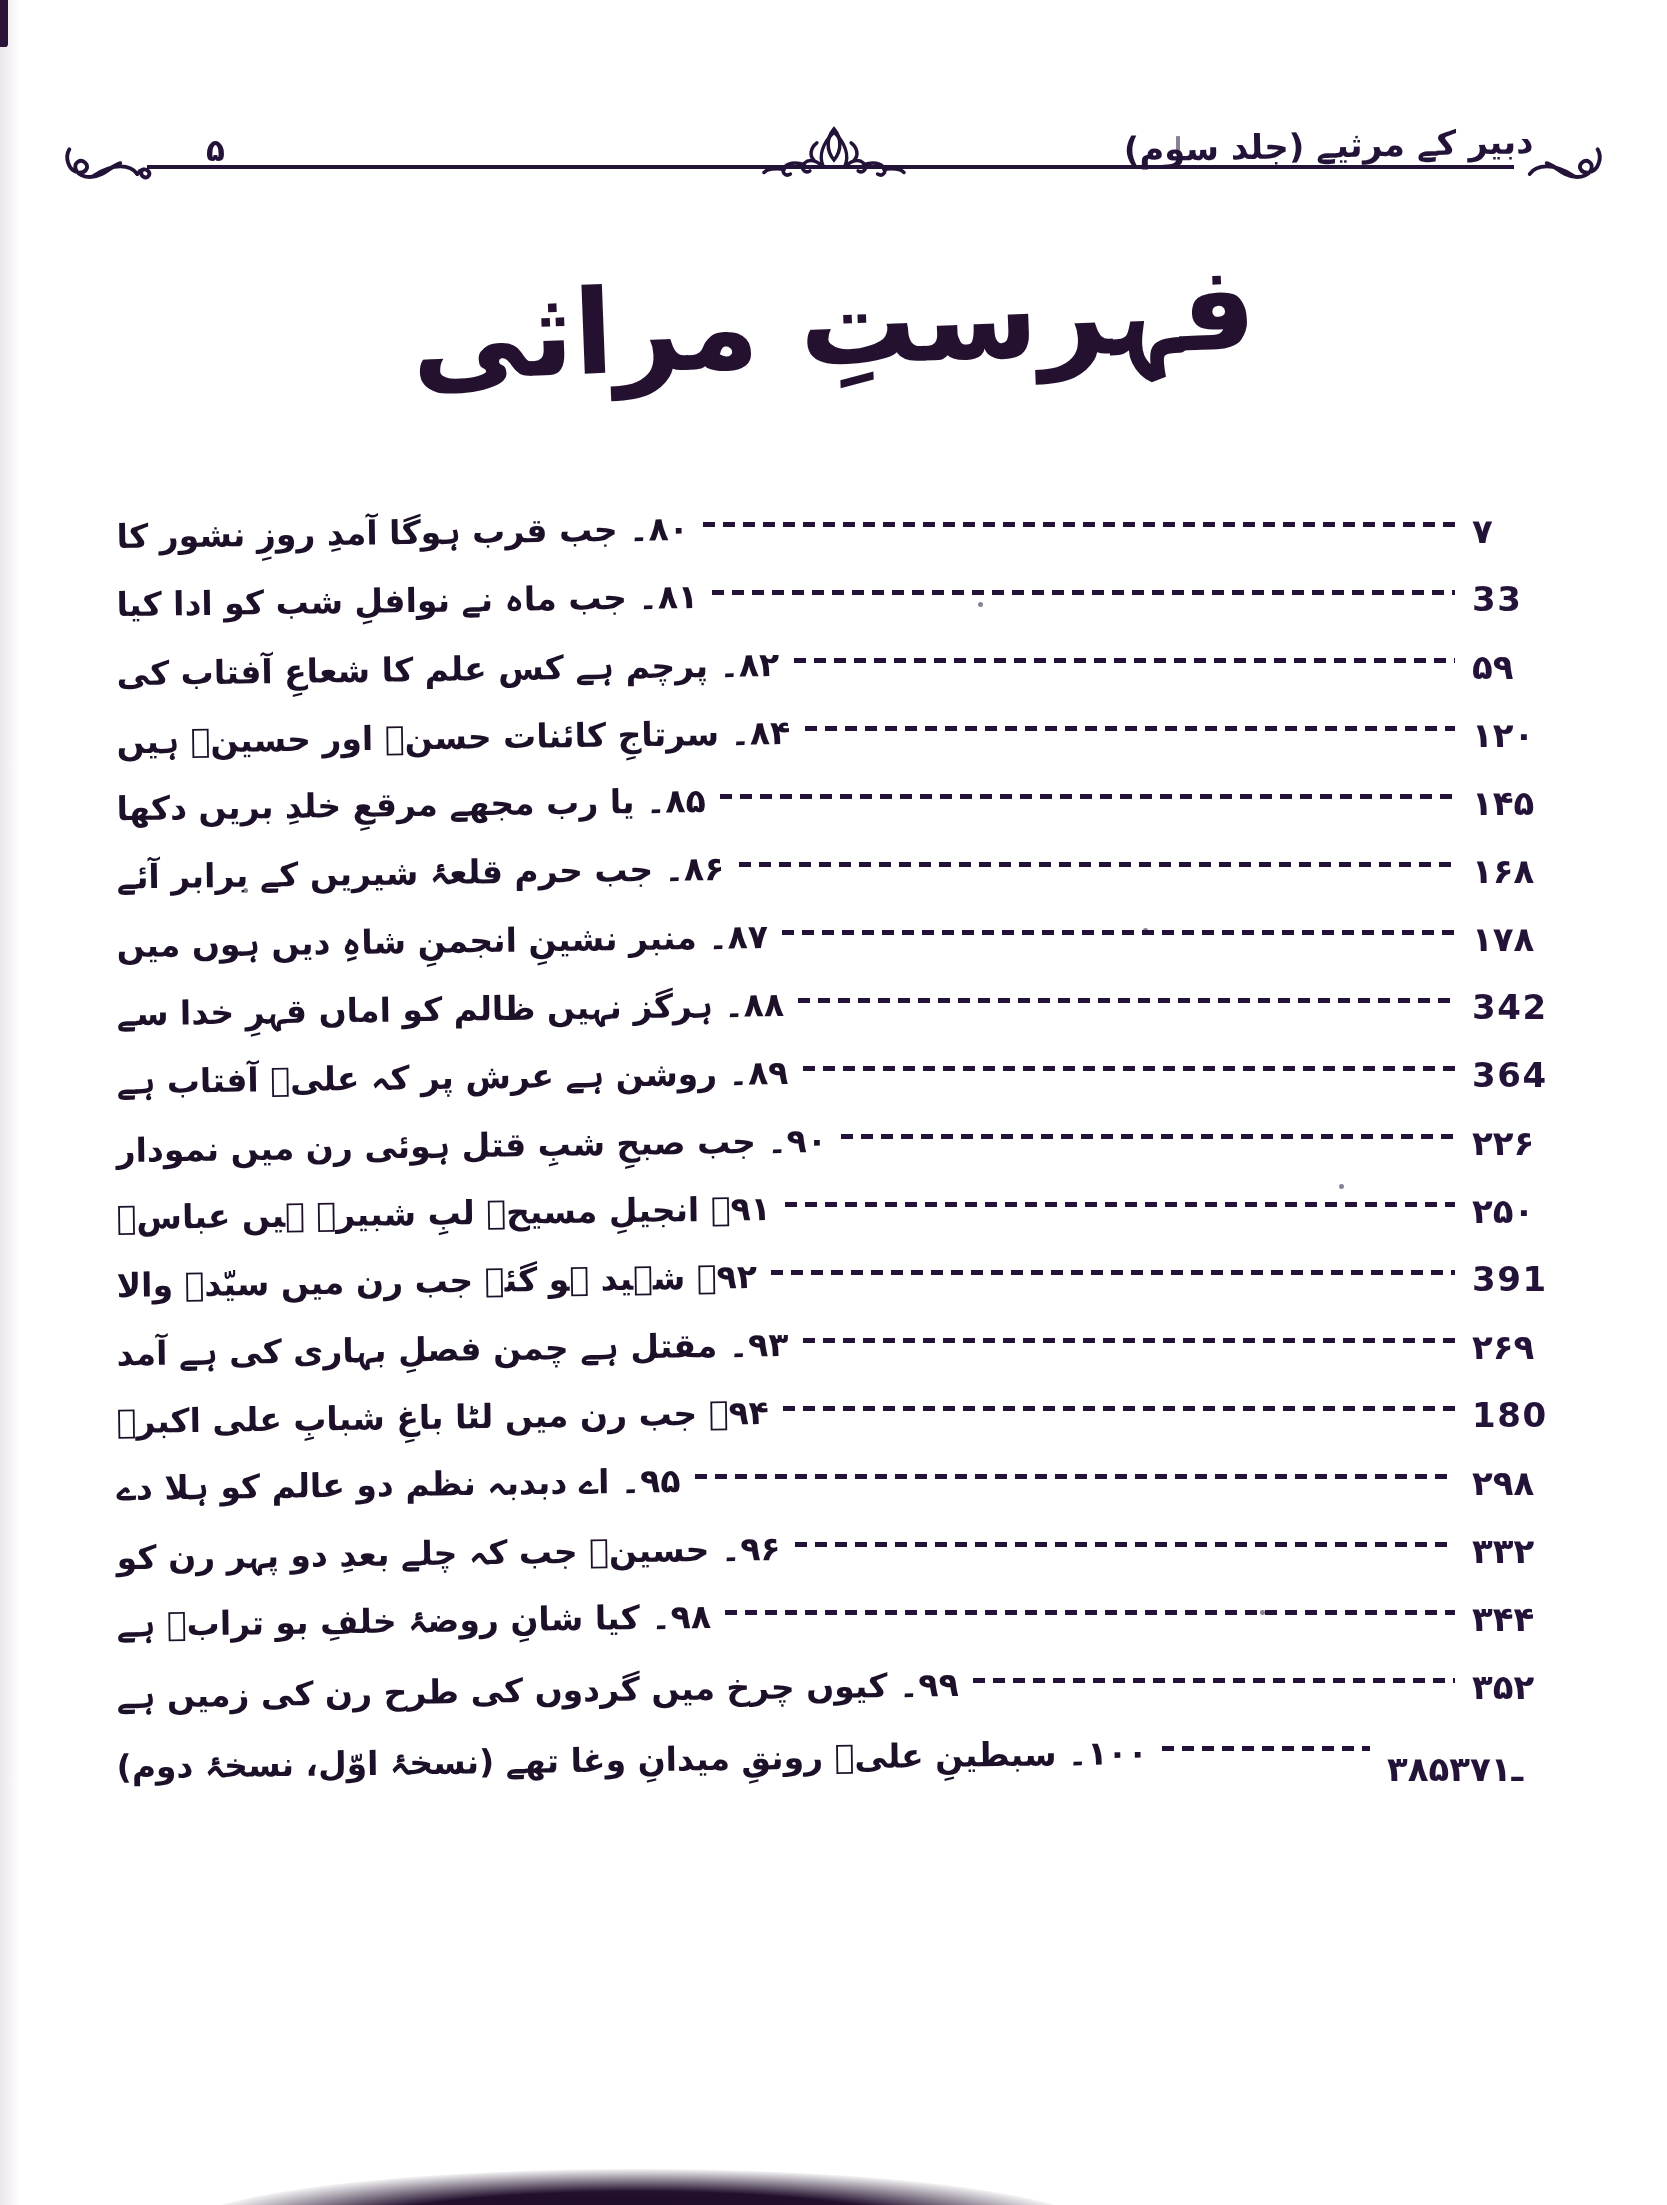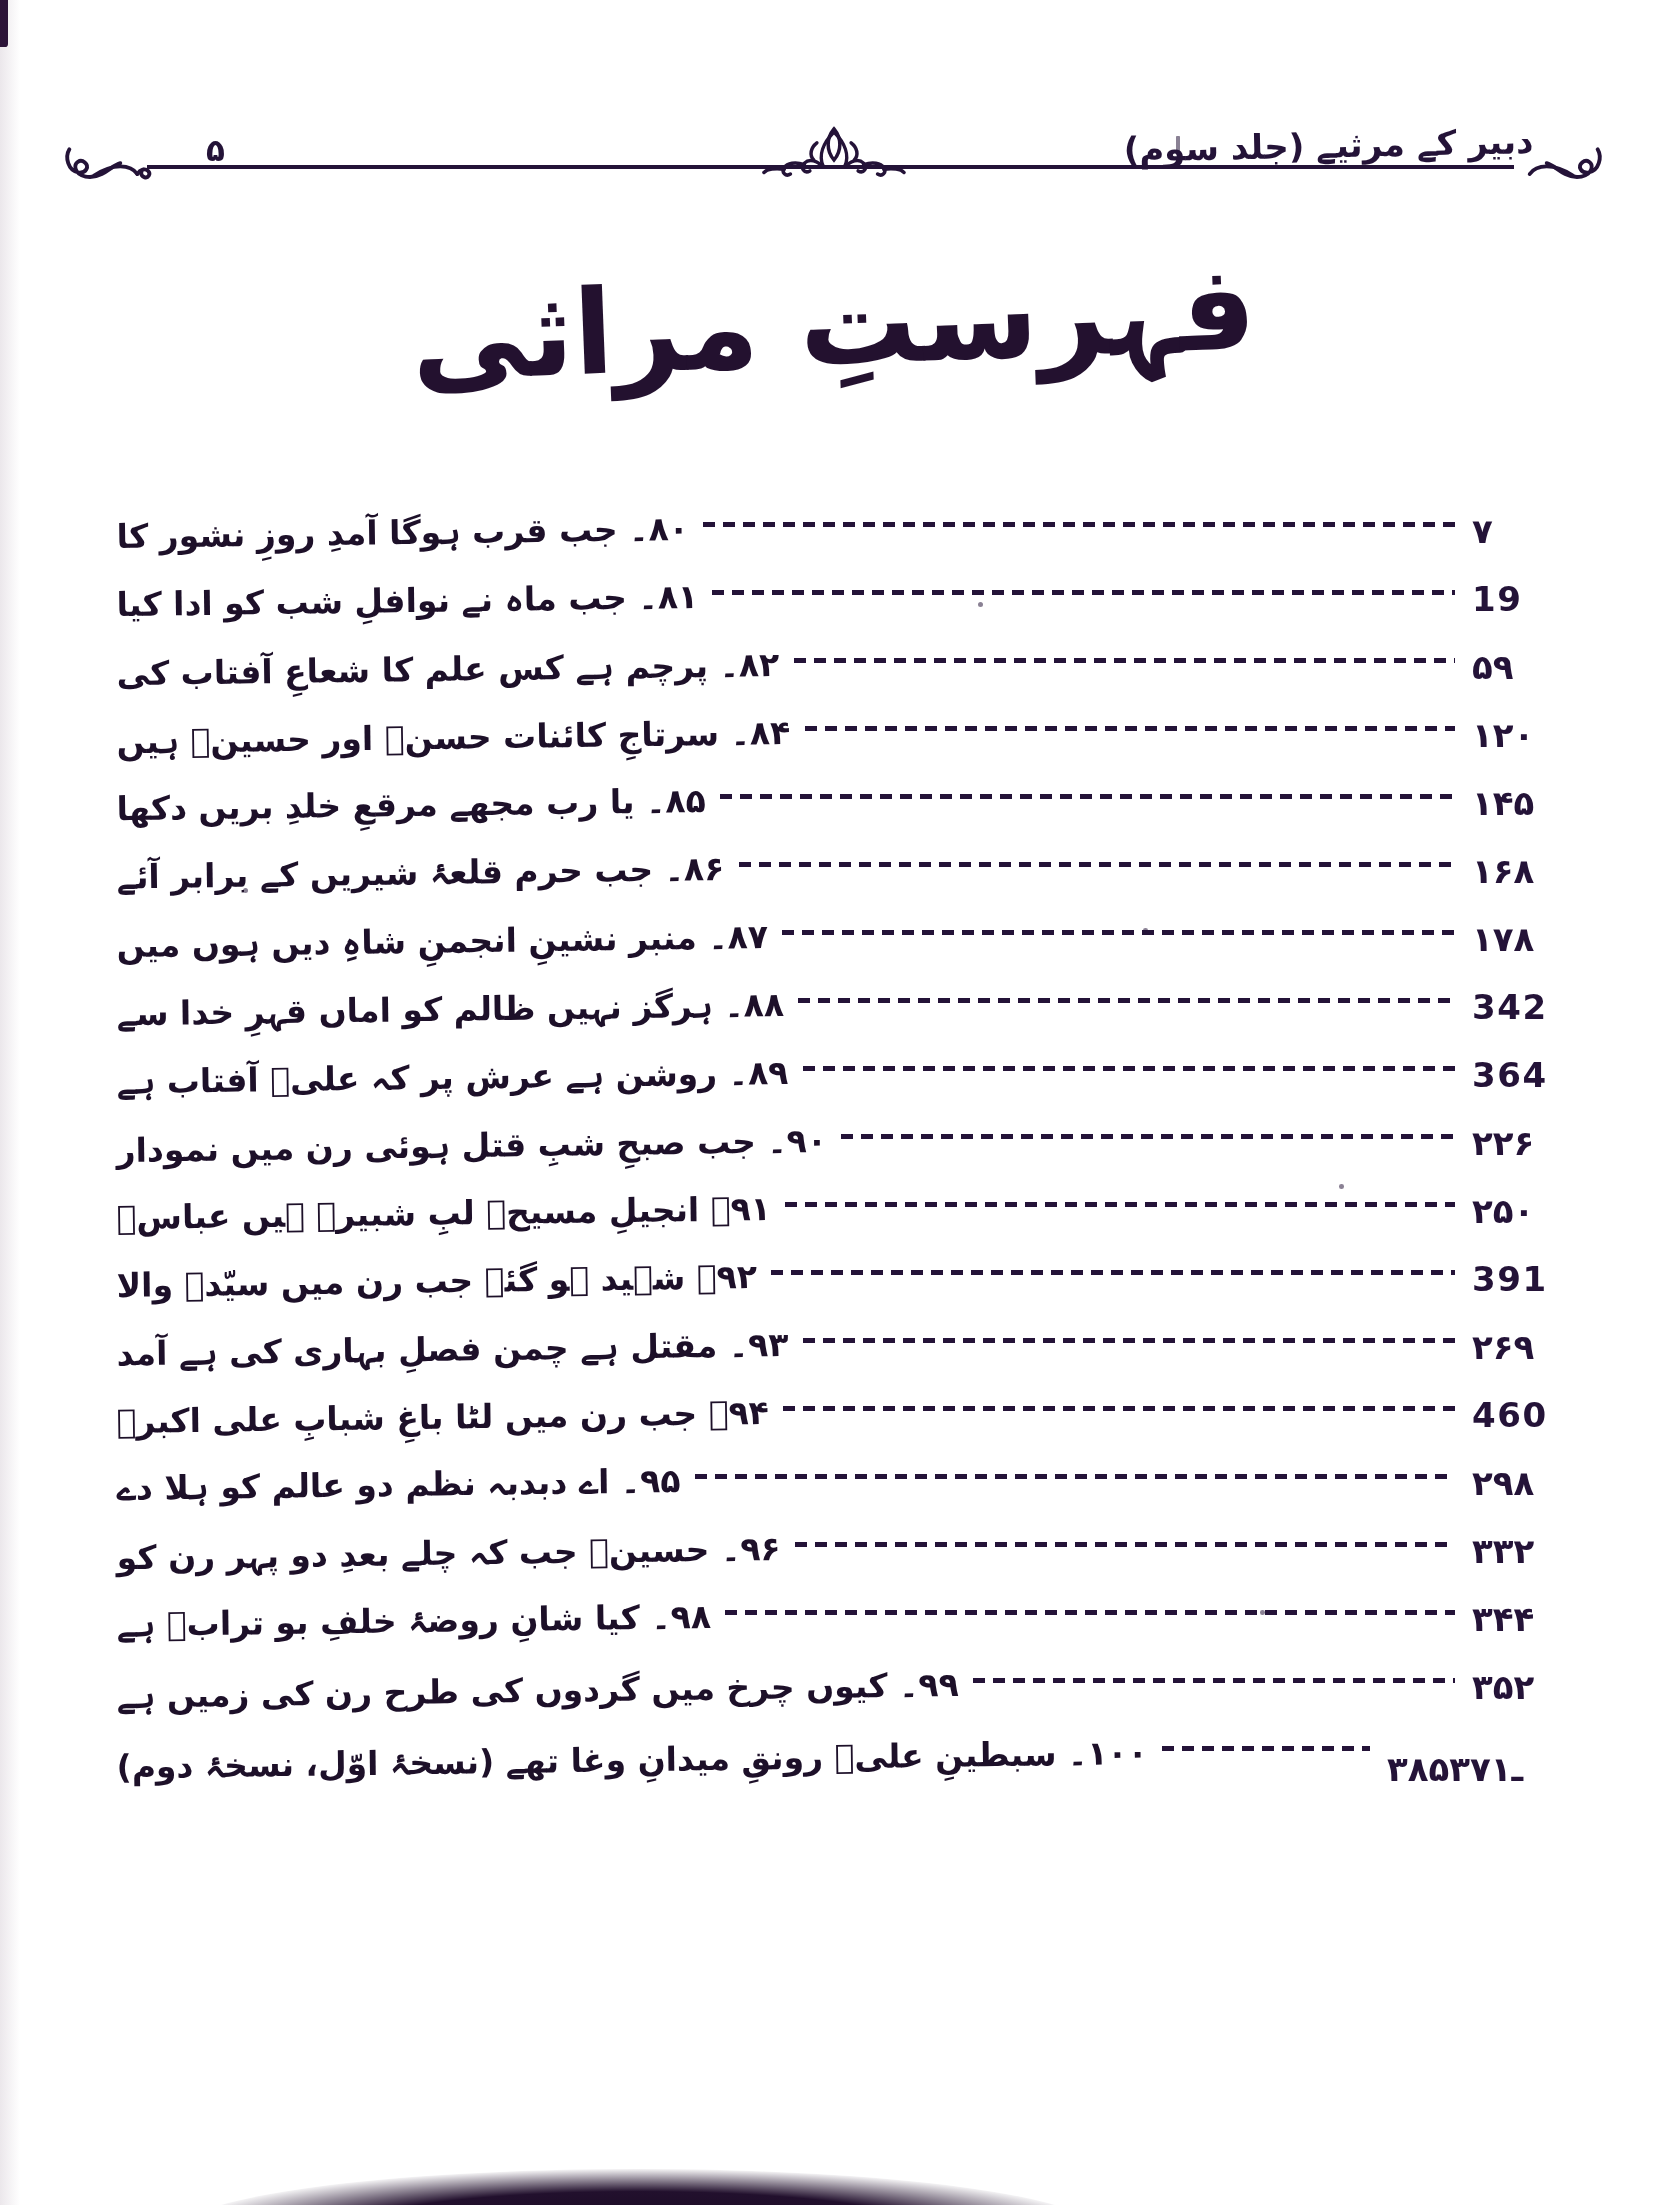--- a/index.html
+++ b/index.html
@@ -208,21 +208,21 @@
 
   <div class="toc" id="toc-list">
       <div class="toc-row">
         <span class="toc-title">۸۰۔ جب قرب ہوگا آمدِ روزِ نشور کا</span>
         <span class="toc-leader"></span>
         <span class="toc-page">۷</span>
       </div>
       <div class="toc-row">
         <span class="toc-title">۸۱۔ جب ماہ نے نوافلِ شب کو ادا کیا</span>
         <span class="toc-leader"></span>
-        <span class="toc-page">19</span>
+        <span class="toc-page">33</span>
       </div>
       <div class="toc-row">
         <span class="toc-title">۸۲۔ پرچم ہے کس علم کا شعاعِ آفتاب کی</span>
         <span class="toc-leader"></span>
         <span class="toc-page">۵۹</span>
       </div>
       <div class="toc-row">
         <span class="toc-title">۸۴۔ سرتاجِ کائنات حسنؑ اور حسینؑ ہیں</span>
         <span class="toc-leader"></span>
         <span class="toc-page">۱۲۰</span>
@@ -268,21 +268,21 @@
         <span class="toc-page">391</span>
       </div>
       <div class="toc-row">
         <span class="toc-title">۹۳۔ مقتل ہے چمن فصلِ بہاری کی ہے آمد</span>
         <span class="toc-leader"></span>
         <span class="toc-page">۲۶۹</span>
       </div>
       <div class="toc-row">
         <span class="toc-title">۹۴۔ جب رن میں لٹا باغِ شبابِ علی اکبرؑ</span>
         <span class="toc-leader"></span>
-        <span class="toc-page">460</span>
+        <span class="toc-page">180</span>
       </div>
       <div class="toc-row">
         <span class="toc-title">۹۵۔ اے دبدبہ نظم دو عالم کو ہلا دے</span>
         <span class="toc-leader"></span>
         <span class="toc-page">۲۹۸</span>
       </div>
       <div class="toc-row">
         <span class="toc-title">۹۶۔ حسینؑ جب کہ چلے بعدِ دو پہر رن کو</span>
         <span class="toc-leader"></span>
         <span class="toc-page">۳۳۲</span>

